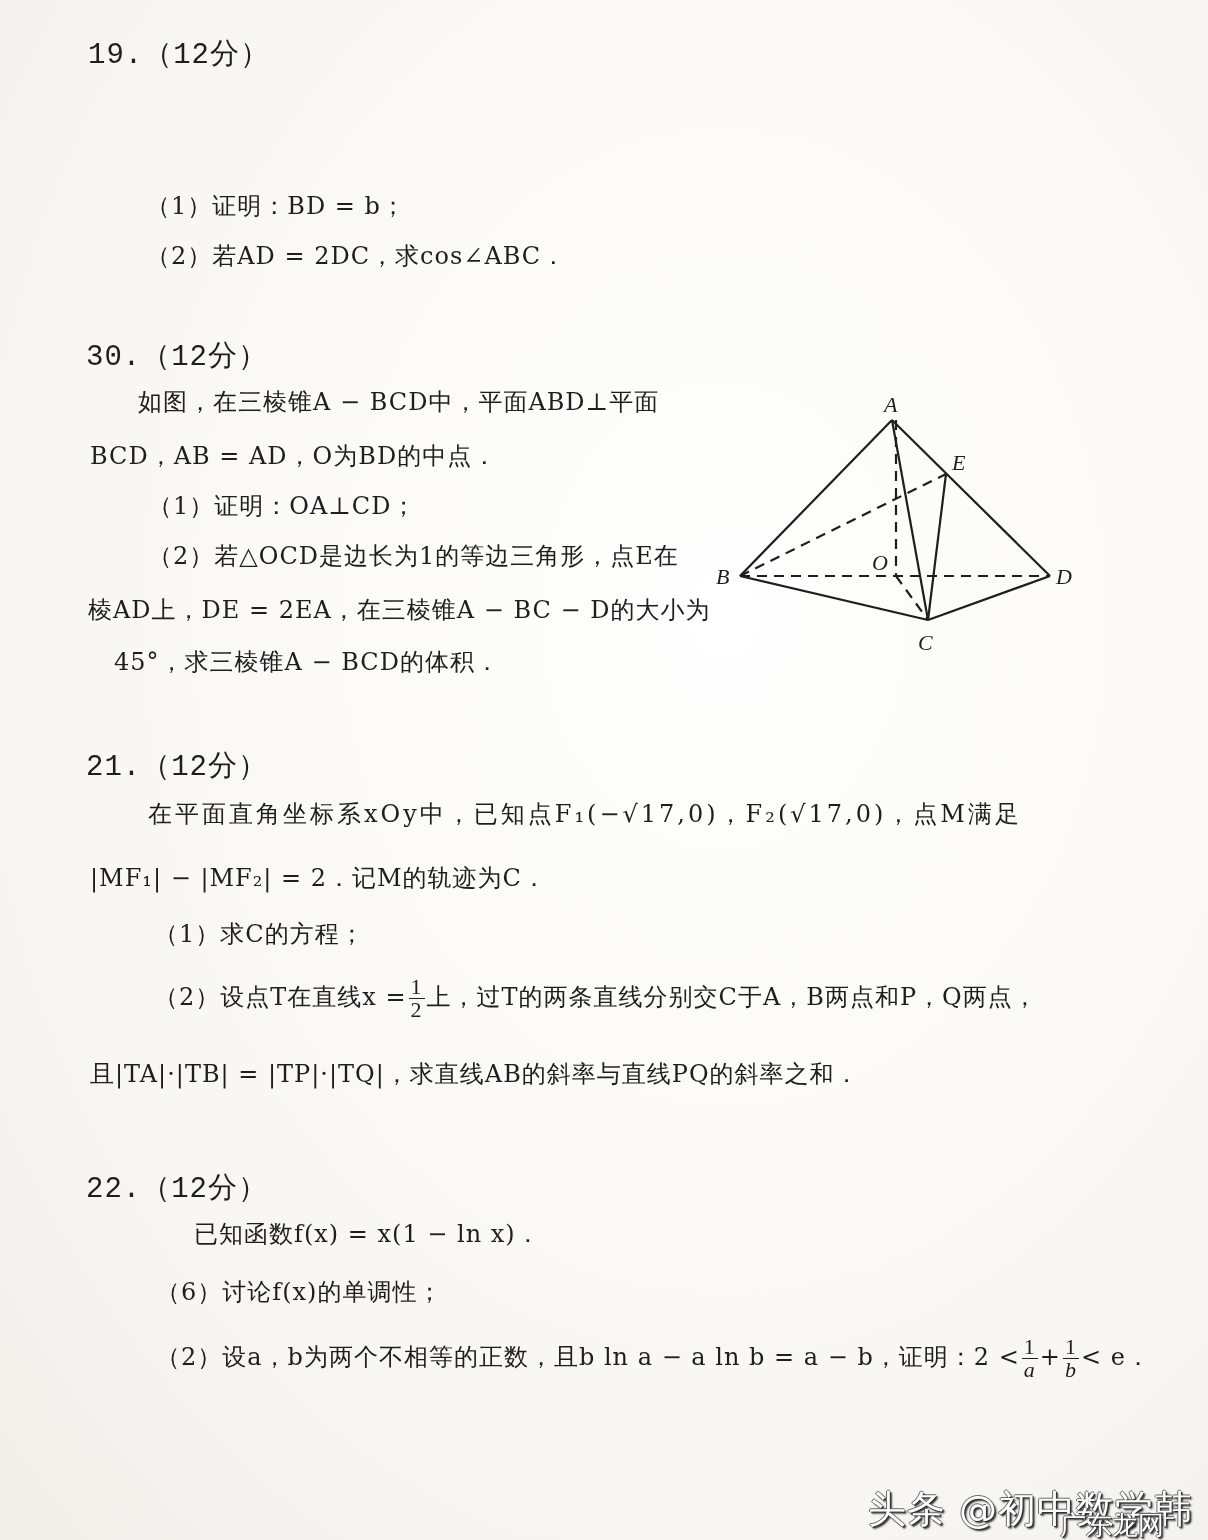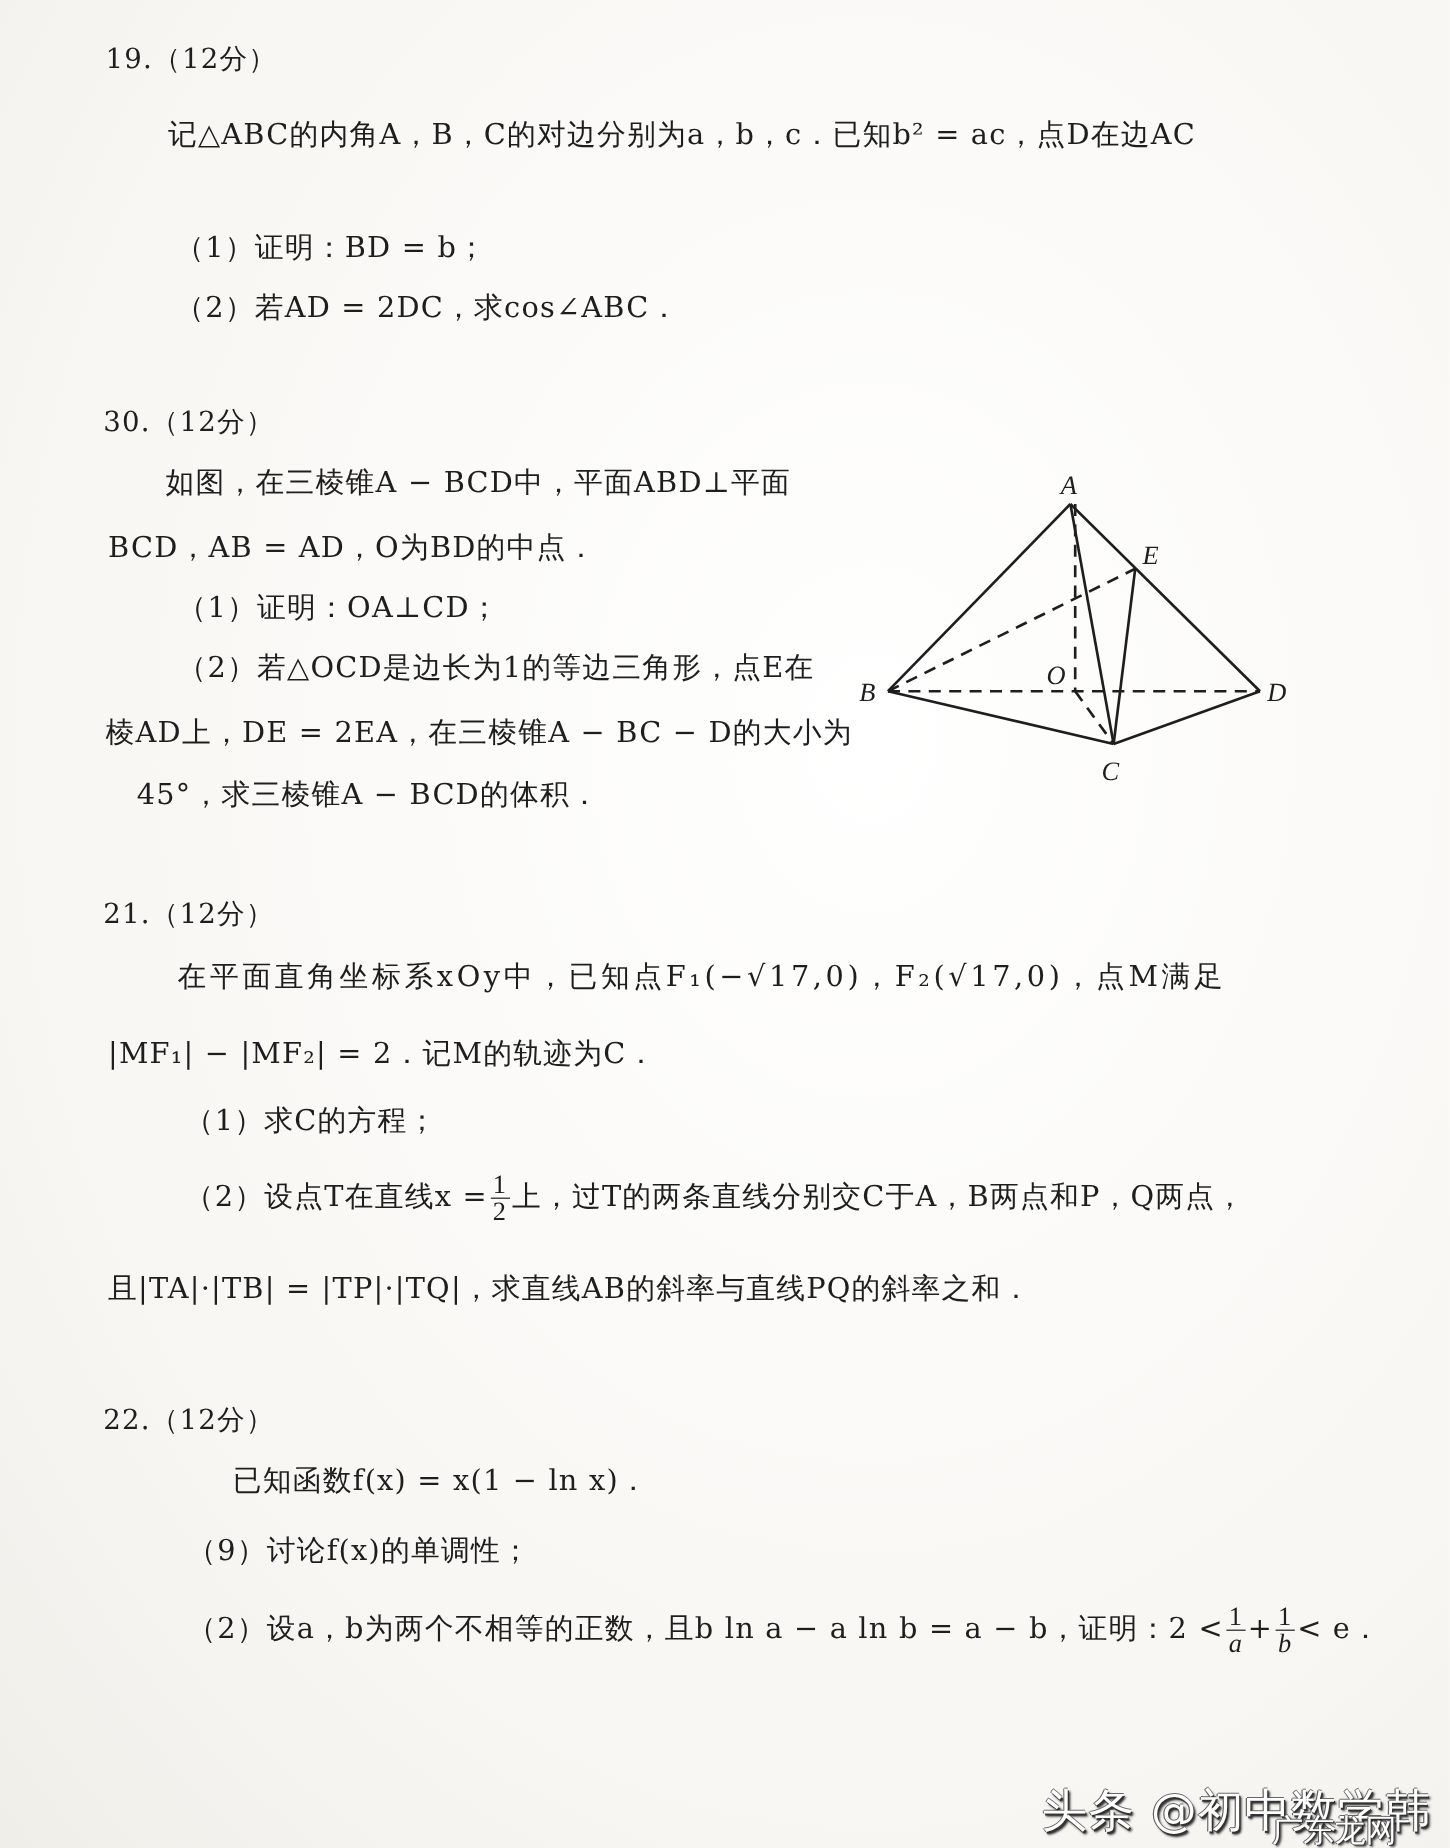--- a/index.html
+++ b/index.html
@@ -5,38 +5,37 @@
   html, body { margin:0; padding:0; }
   body {
     width:1208px; height:1540px; overflow:hidden; position:relative;
     background:#fbfaf7;
     font-family: "DejaVu Serif", "Liberation Serif", serif;
     color:#1e1e1e;
   }
   .page { position:absolute; left:0; top:0; width:1208px; height:1540px;
           background: radial-gradient(ellipse at 60% 40%, #ffffff 0%, #f7f6f2 70%, #efeee9 100%); }
   .line { position:absolute; font-size:24px; white-space:nowrap; letter-spacing:1px; }
-  .qhead { font-size:23px; }
+  .qhead { font-size:29px;font-family:Liberation Mono, monospace; }
   .m { font-family:"Liberation Serif", serif; font-style:italic; }
   .frac { display:inline-block; vertical-align:middle; text-align:center; font-family:"Liberation Serif", serif; line-height:1; margin:0 2px; }
   .frac .num { display:block; padding:0 2px; border-bottom:1.5px solid #1e1e1e; font-size:22px; }
   .frac .den { display:block; padding:0 2px; font-size:22px; }
   .figure { position:absolute; left:710px; top:390px; width:380px; height:270px; }
   .watermark { position:absolute; left:868px; top:1484px; font-family:"DejaVu Sans", sans-serif; font-size:38px;
                color:#fff; text-shadow: 1px 1px 0 #333, -1px 0 0 #666, 0 -1px 0 #666, 2px 2px 2px #222; letter-spacing:1px; }
   .watermark2 { position:absolute; left:1060px; top:1508px; font-family:"DejaVu Sans", sans-serif; font-size:26px;
                color:#fff; text-shadow: 1px 1px 0 #333, -1px 0 0 #666, 0 -1px 0 #666, 2px 2px 2px #222; }
 </style>
 </head>
 <body>
 
 <div class="page">
 
   <div class="line qhead" style="left:88px;top:34px;">19.（12分）</div>
-  <div class="line" style="left:140px;top:96px;">记△ABC的内角A，B，C的对边分别为a，b，c．已知b² = ac，点D在边AC</div>
   <div class="line" style="left:146px;top:190px;">（1）证明：BD = b；</div>
   <div class="line" style="left:146px;top:240px;">（2）若AD = 2DC，求cos∠ABC．</div>
 
   <div class="line qhead" style="left:86px;top:336px;">30.（12分）</div>
   <div class="line" style="left:138px;top:386px;">如图，在三棱锥A − BCD中，平面ABD⊥平面</div>
   <div class="line" style="left:90px;top:440px;">BCD，AB = AD，O为BD的中点．</div>
   <div class="line" style="left:148px;top:490px;">（1）证明：OA⊥CD；</div>
   <div class="line" style="left:148px;top:540px;">（2）若△OCD是边长为1的等边三角形，点E在</div>
   <div class="line" style="left:88px;top:594px;">棱AD上，DE = 2EA，在三棱锥A − BC − D的大小为</div>
   <div class="line" style="left:90px;top:646px;margin-left:24px;">45°，求三棱锥A − BCD的体积．</div>
@@ -74,20 +73,20 @@
   <div class="line" style="left:148px;top:798px;letter-spacing:3px;">在平面直角坐标系xOy中，已知点F₁(−√17,0)，F₂(√17,0)，点M满足</div>
   <div class="line" style="left:90px;top:862px;">|MF₁| − |MF₂| = 2．记M的轨迹为C．</div>
   <div class="line" style="left:154px;top:918px;">（1）求C的方程；</div>
   <div class="line" style="left:154px;top:976px;">
     <span>（2）设点T在直线x =</span><span class="frac"><span class="num">1</span><span class="den">2</span></span><span>上，过T的两条直线分别交C于A，B两点和P，Q两点，</span>
   </div>
   <div class="line" style="left:90px;top:1058px;">且|TA|·|TB| = |TP|·|TQ|，求直线AB的斜率与直线PQ的斜率之和．</div>
 
   <div class="line qhead" style="left:86px;top:1168px;">22.（12分）</div>
   <div class="line" style="left:146px;top:1218px;margin-left:48px;">已知函数f(x) = x(1 − ln x)．</div>
-  <div class="line" style="left:156px;top:1276px;">（9）讨论f(x)的单调性；</div>
+  <div class="line" style="left:156px;top:1276px;">（6）讨论f(x)的单调性；</div>
   <div class="line" style="left:156px;top:1336px;">
     <span>（2）设a，b为两个不相等的正数，且b ln a − a ln b = a − b，证明：2 &lt;</span><span class="frac"><span class="num">1</span><span class="den m">a</span></span><span>+</span><span class="frac"><span class="num">1</span><span class="den m">b</span></span><span>&lt; e．</span>
   </div>
 
   <div class="watermark">头条 @初中数学韩老师</div>
   <div class="watermark2">广东龙网</div>
 </div>
 
 </body></html>

